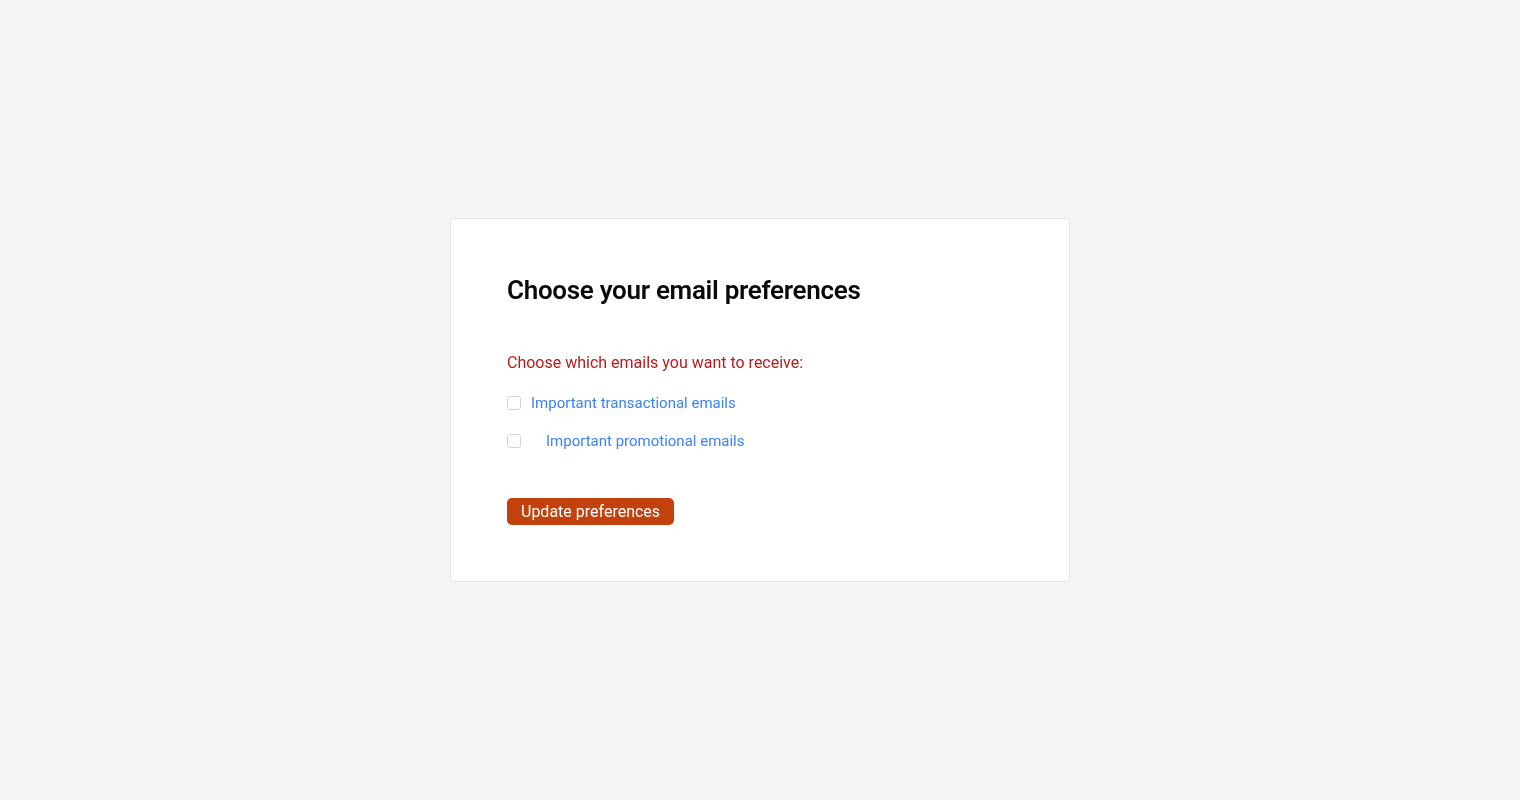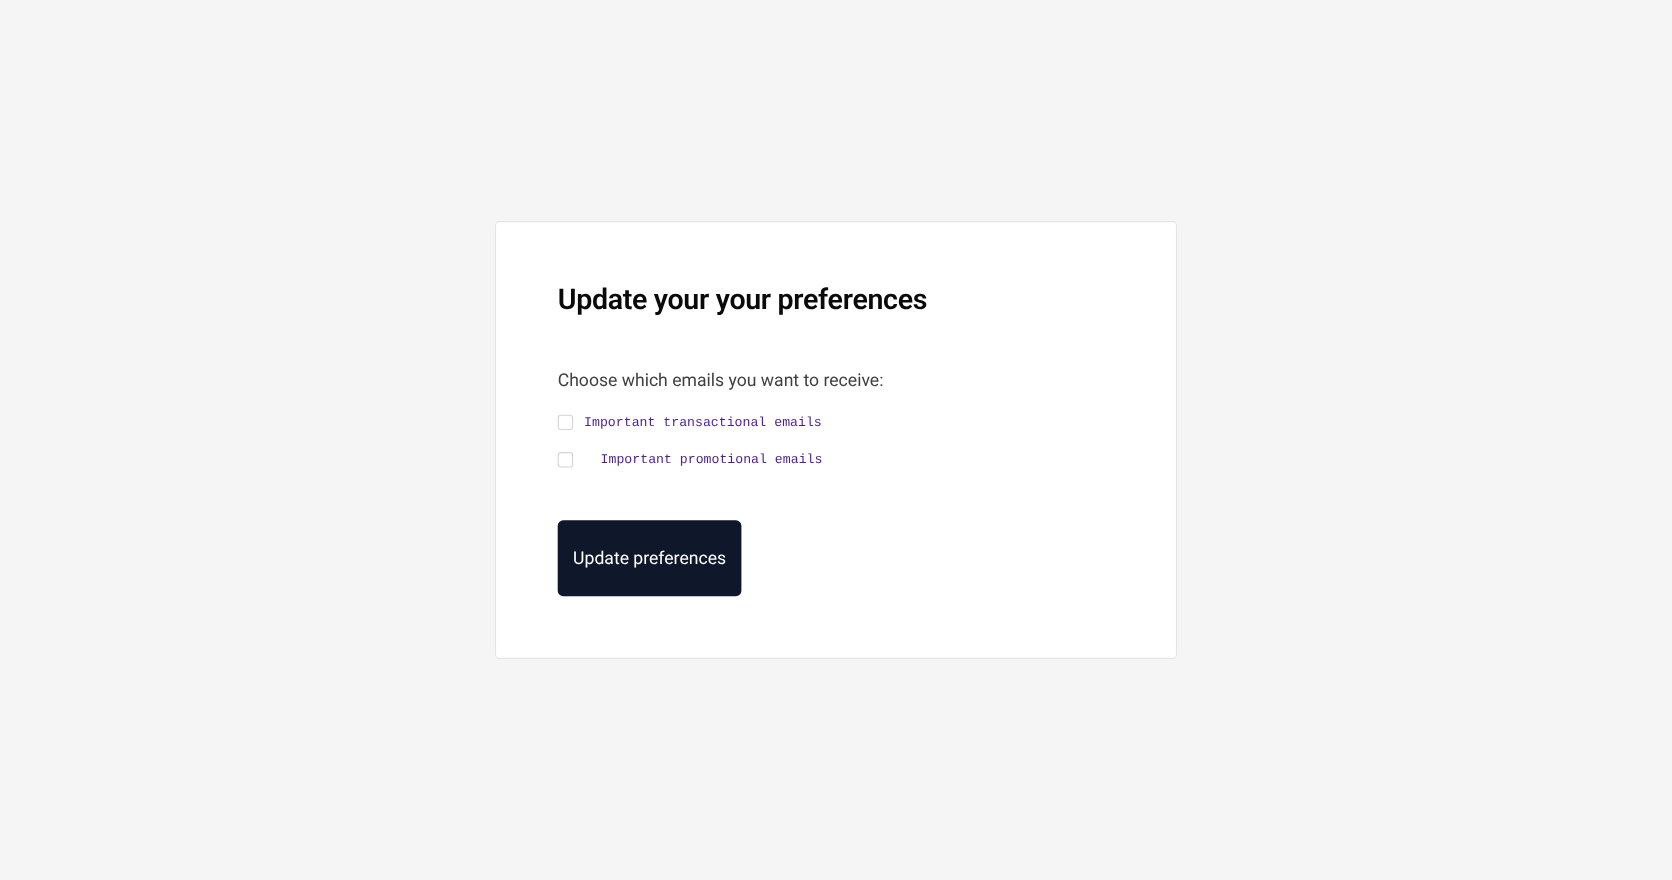--- a/index.html
+++ b/index.html
@@ -25,21 +25,21 @@
     }
     .heading {
       font-size: 26px;
       font-weight: 600;
       color: #0a0a0a;
       margin-bottom: 48px;
       letter-spacing: -0.3px;
     }
     .subtitle {
       font-size: 16px;
-      color: #404040;
+      color: #b91c1c;
       margin-bottom: 22px;
     }
     .checkbox-row {
       display: flex;
       align-items: center;
       gap: 10px;
       margin-bottom: 20px;
     }
     .checkbox-row:last-of-type {
       margin-bottom: 0;
@@ -49,44 +49,43 @@
       width: 14px;
       height: 14px;
       border: 1.5px solid #d4d4d4;
       border-radius: 3px;
       background-color: #ffffff;
       appearance: none;
       cursor: pointer;
       flex-shrink: 0;
     }
     .checkbox-label {
-      font-size: 12px;
-      color: #4c1d95;
+      font-size: 15px;
+      color: #3b82f6;
       cursor: pointer;
-      font-family: Liberation Mono, monospace;
     }
     .options-group {
       margin-bottom: 48px;
     }
     .submit-button {
-      background-color: #0f172a;
+      background-color: #c2410c;
       color: #ffffff;
       border: none;
       border-radius: 5px;
-      padding: 25px 14px;
+      padding: 4px 14px;
       font-size: 16px;
       font-family: inherit;
       cursor: pointer;
     }
   </style>
 </head>
 <body>
 
 <div class="card">
-  <h1 class="heading">Update your your preferences</h1>
+  <h1 class="heading">Choose your email preferences</h1>
   <p class="subtitle">Choose which emails you want to receive:</p>
   <div class="options-group">
     <div class="checkbox-row">
       <input type="checkbox" class="checkbox" style="">
       <label class="checkbox-label">Important transactional emails</label>
     </div>
     <div class="checkbox-row">
       <input type="checkbox" class="checkbox" style="">
       <label class="checkbox-label">Important promotional emails</label>
     </div>

